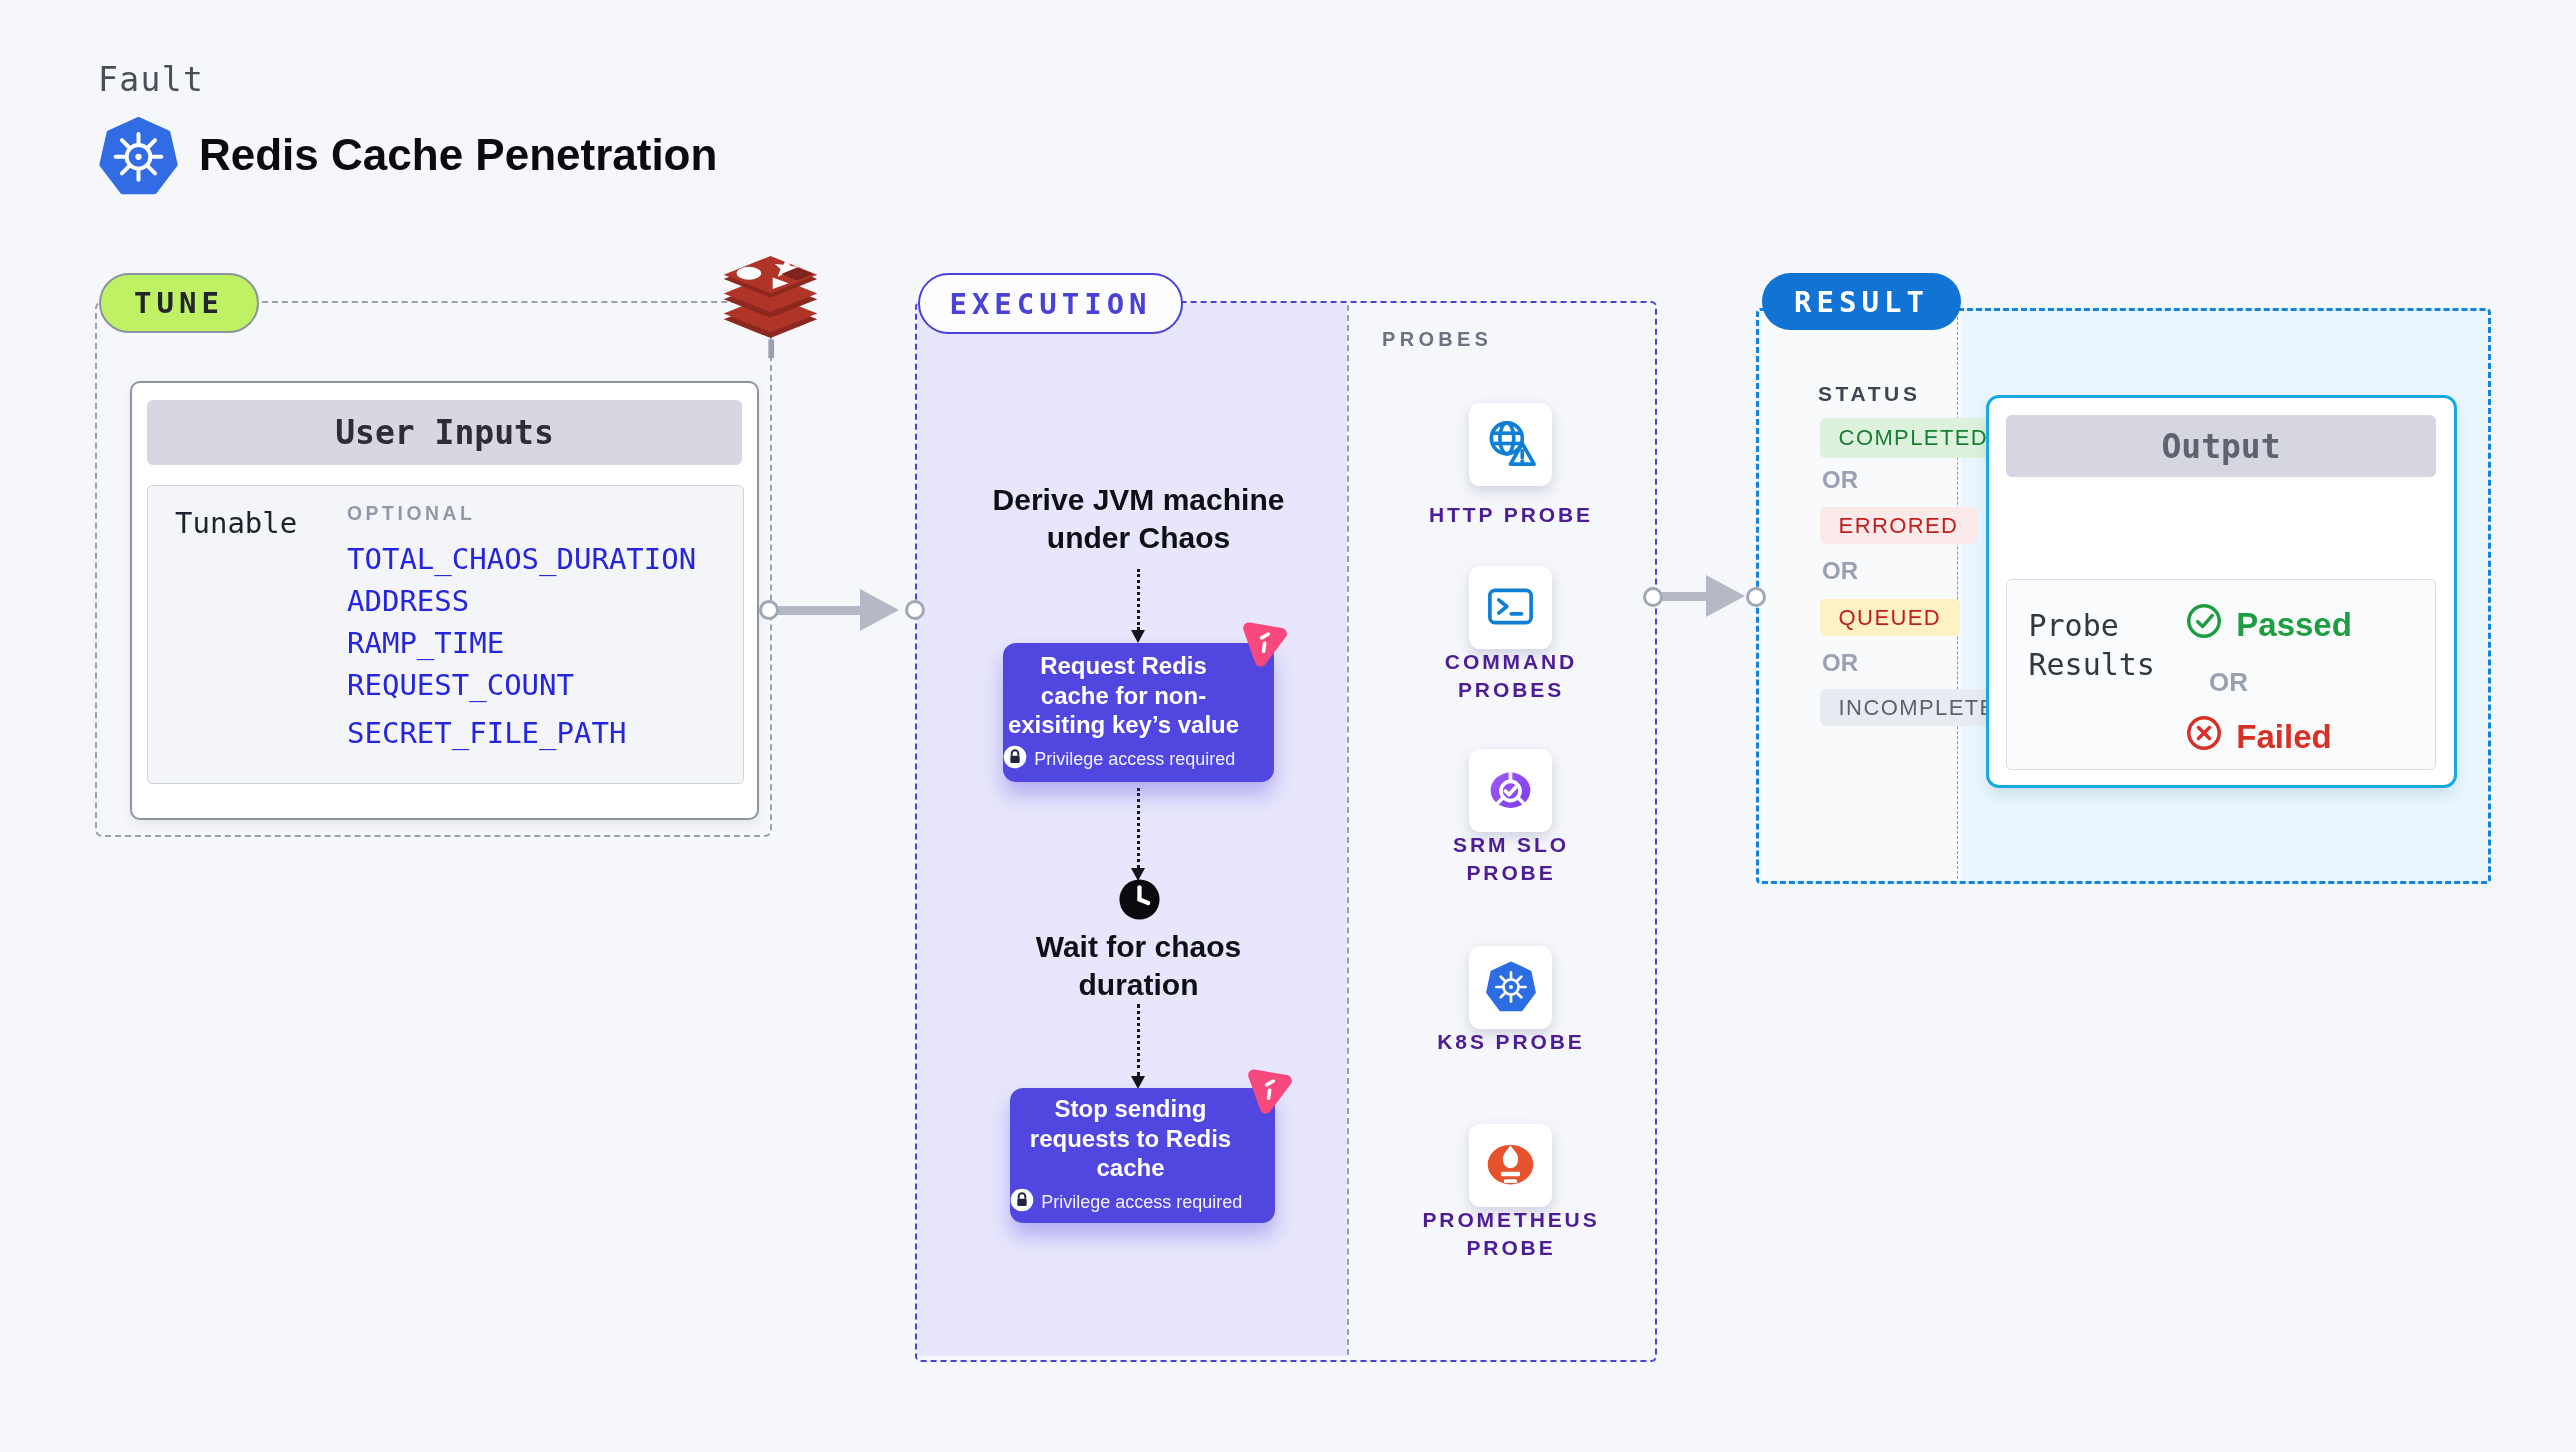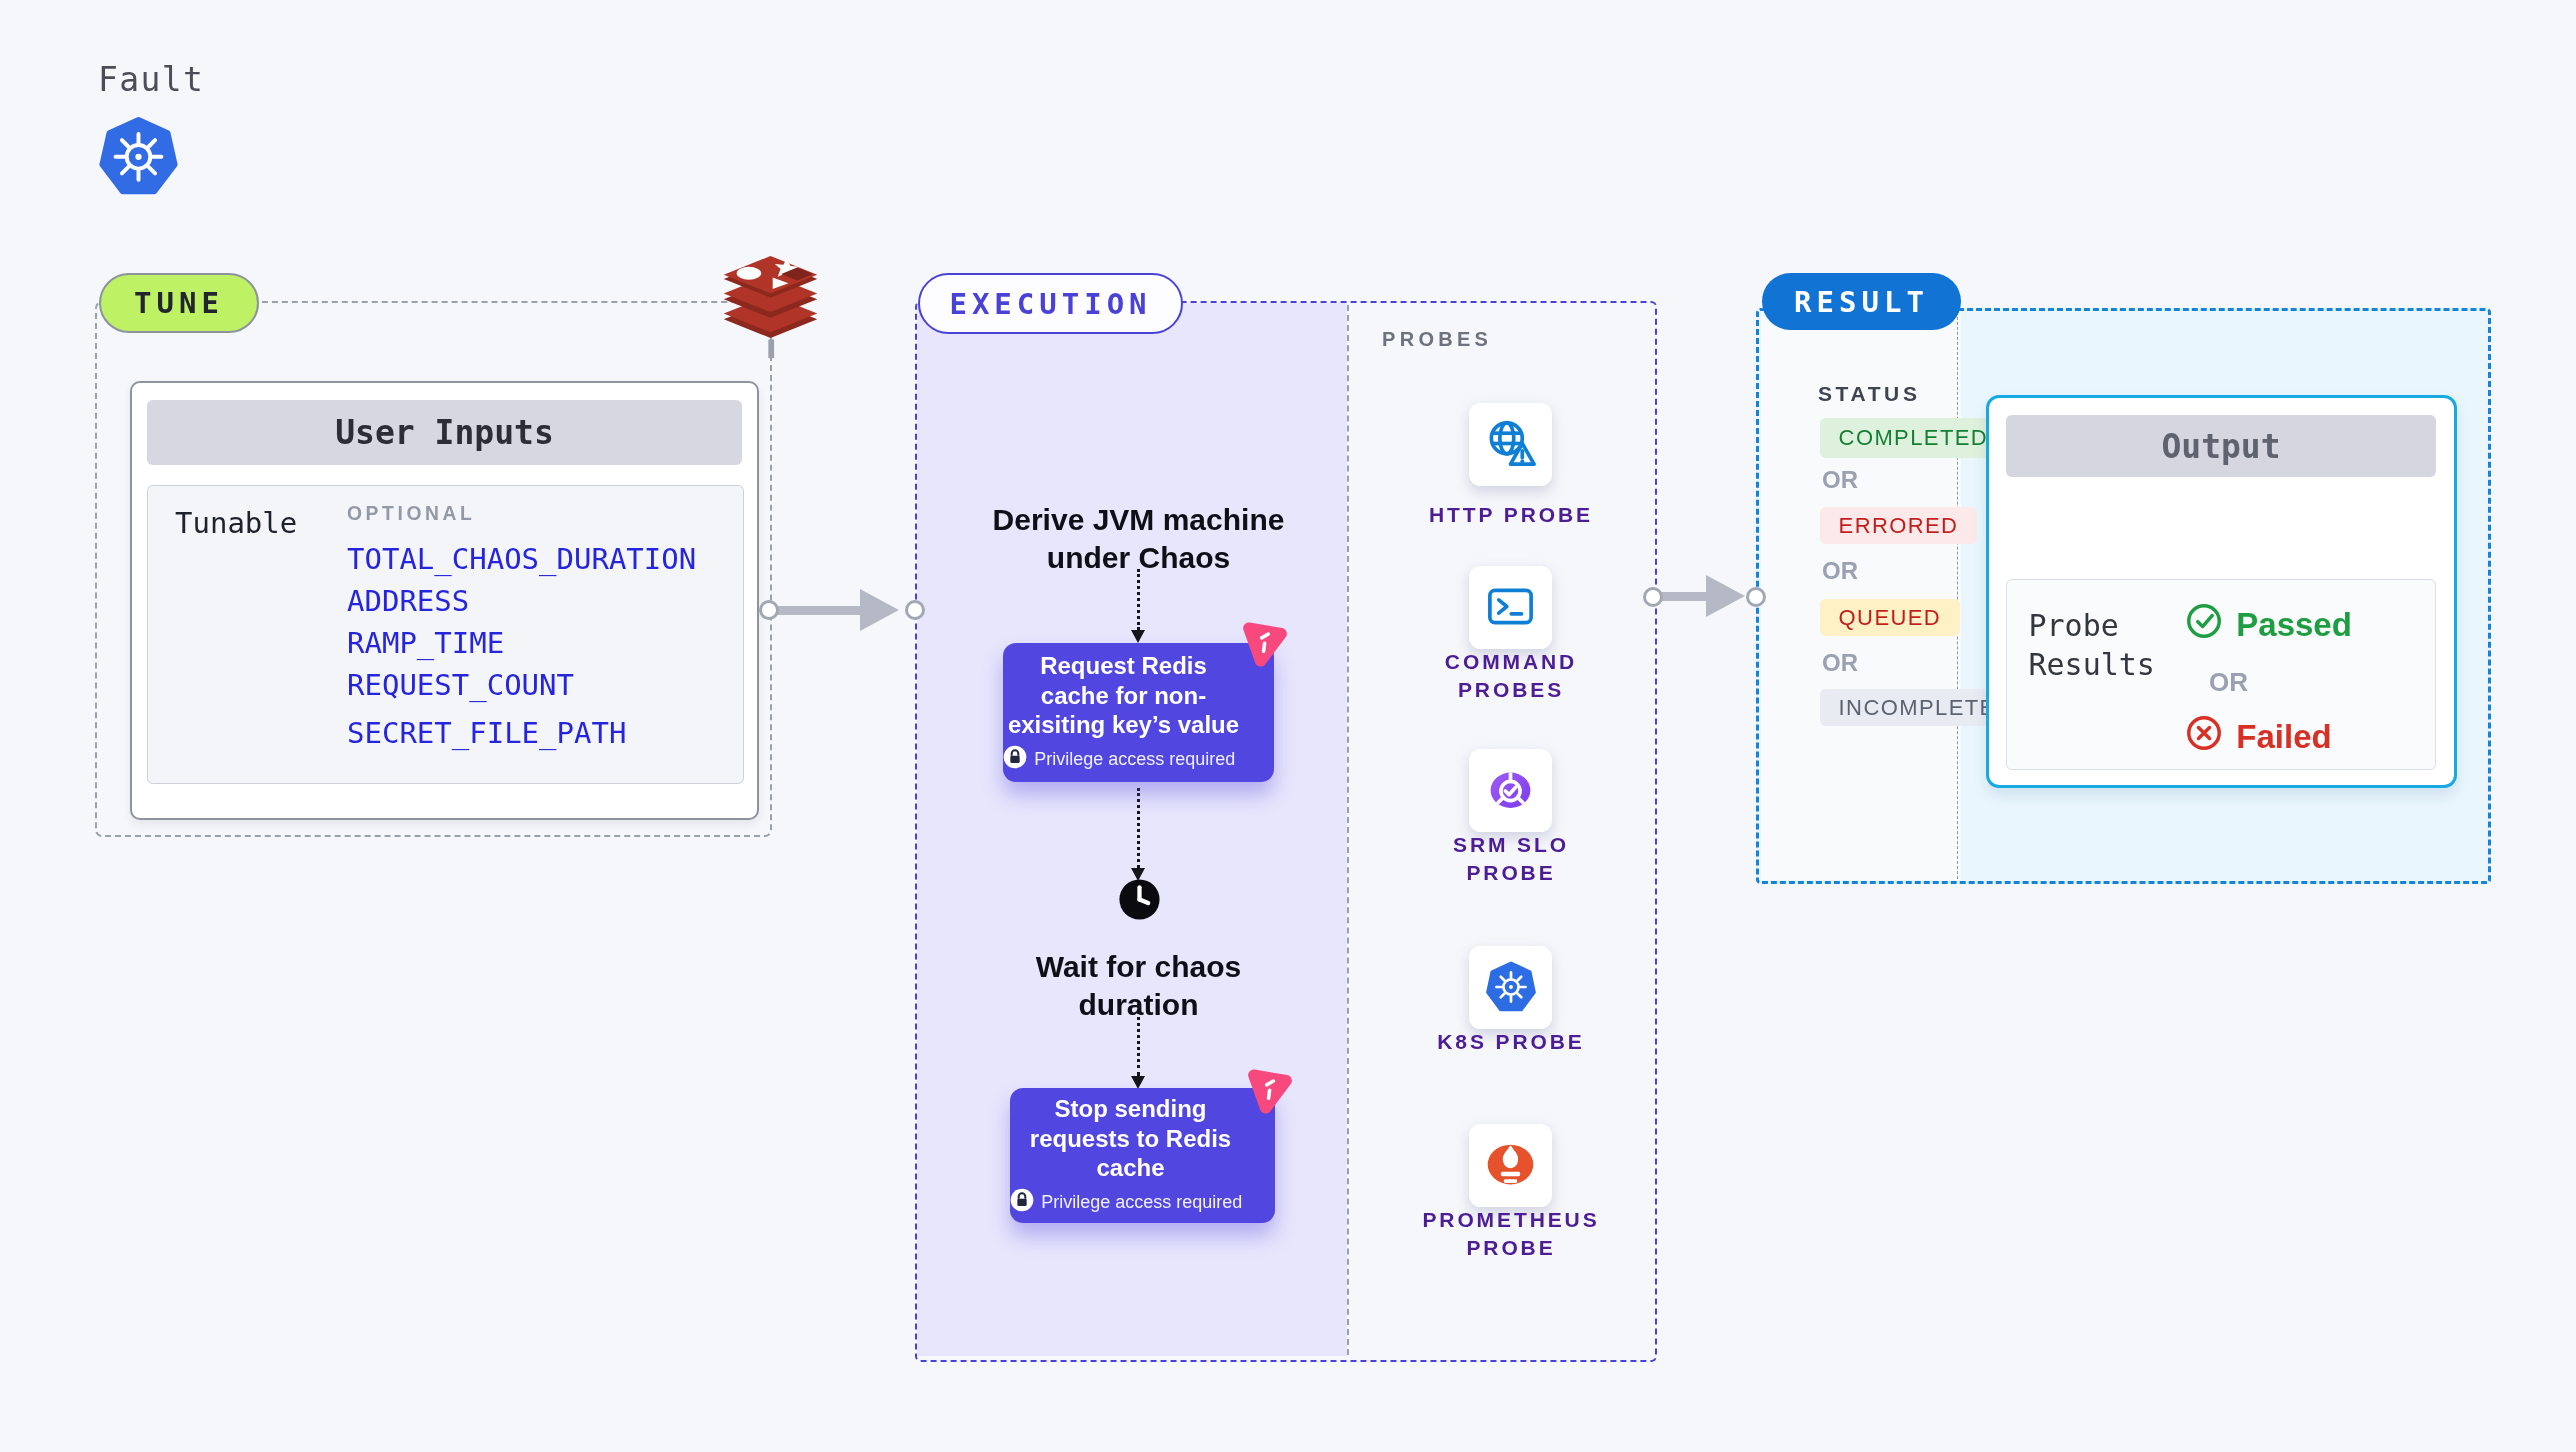--- a/index.html
+++ b/index.html
@@ -35,21 +35,21 @@
   .arrow-line{height:8.6px;background:#b5b9c5;}
   .arrow-head{width:0;height:0;border-top:21.5px solid transparent;border-bottom:21.5px solid transparent;
               border-left:39px solid #b5b9c5;}
   .node-dot{width:20px;height:20px;border-radius:50%;background:#ffffff;border:3.6px solid #a2a7b4;z-index:7;box-sizing:border-box;}
 
   
   .exec-flow-bg{left:917px;top:303px;width:430px;height:1053px;background:#e7e6fc;}
   .exec-box{left:915px;top:301px;width:738px;height:1057px;border:2.9px dashed #4a42d6;border-radius:5.7px;}
   .probes-divider{left:1347px;top:305px;height:1050px;width:0;border-left:2.1px dashed #99a1ac;}
   .exec-pill{left:918px;top:273px;width:261px;height:57px;background:#fdfdff;border:2.9px solid #4a42d6;color:#4a42d6;}
-  .step-text{font-weight:700;font-size:30px;color:#0e1015;text-align:center;line-height:1.25;margin-top:20px;}
+  .step-text{font-weight:700;font-size:30px;color:#0e1015;text-align:center;line-height:1.25;}
   .step1{left:988px;top:481px;width:301px;}
   .step2{left:995px;top:928px;width:287px;}
   .dot-line{width:0;border-left:3.6px dotted #15161a;}
   .dot-head{width:0;height:0;border-left:7.2px solid transparent;border-right:7.2px solid transparent;
             border-top:13px solid #15161a;}
   .action-box{background:#5146df;border-radius:13px;box-shadow:0 13px 20px rgba(82,70,224,.35);
               color:#ffffff;display:flex;flex-direction:column;align-items:flex-start;justify-content:center;z-index:3;}
   .action-box1{left:1003px;top:643px;width:271px;height:139px;}
   .action-box2{left:1010px;top:1088px;width:265px;height:135px;}
   .action-text{font-weight:700;font-size:24px;line-height:1.22;text-align:center;width:241px;}
@@ -111,20 +111,21 @@
         <line x1="32" y1="51" x2="21" y2="51"></line>
           <line x1="68" y1="51" x2="79" y2="51"></line>
         <line x1="37" y1="38" x2="29" y2="30"></line>
           <line x1="63" y1="38" x2="71" y2="30"></line>
         <line x1="37" y1="64" x2="29" y2="72"></line>
           <line x1="63" y1="64" x2="71" y2="72"></line>
       </g>
       <circle cx="50" cy="51" r="4" fill="#ffffff"></circle>
     </svg>
   </div>
+  <div class="abs sans page-title">Redis Cache Penetration</div>
 
   <div class="abs tune-box"></div>
   <div class="abs mono pill tune-pill">TUNE</div>
 
   <div class="abs redis-logo">
     <svg viewBox="0 0 150 146" width="109" height="105">
       <g>
         <polygon points="75,62 140,88 75,114 10,88" fill="#8c281e"></polygon>
         <polygon points="75,54 140,80 75,106 10,80" fill="#b03427"></polygon>
         <polygon points="75,34 140,60 75,86 10,60" fill="#8c281e"></polygon>

